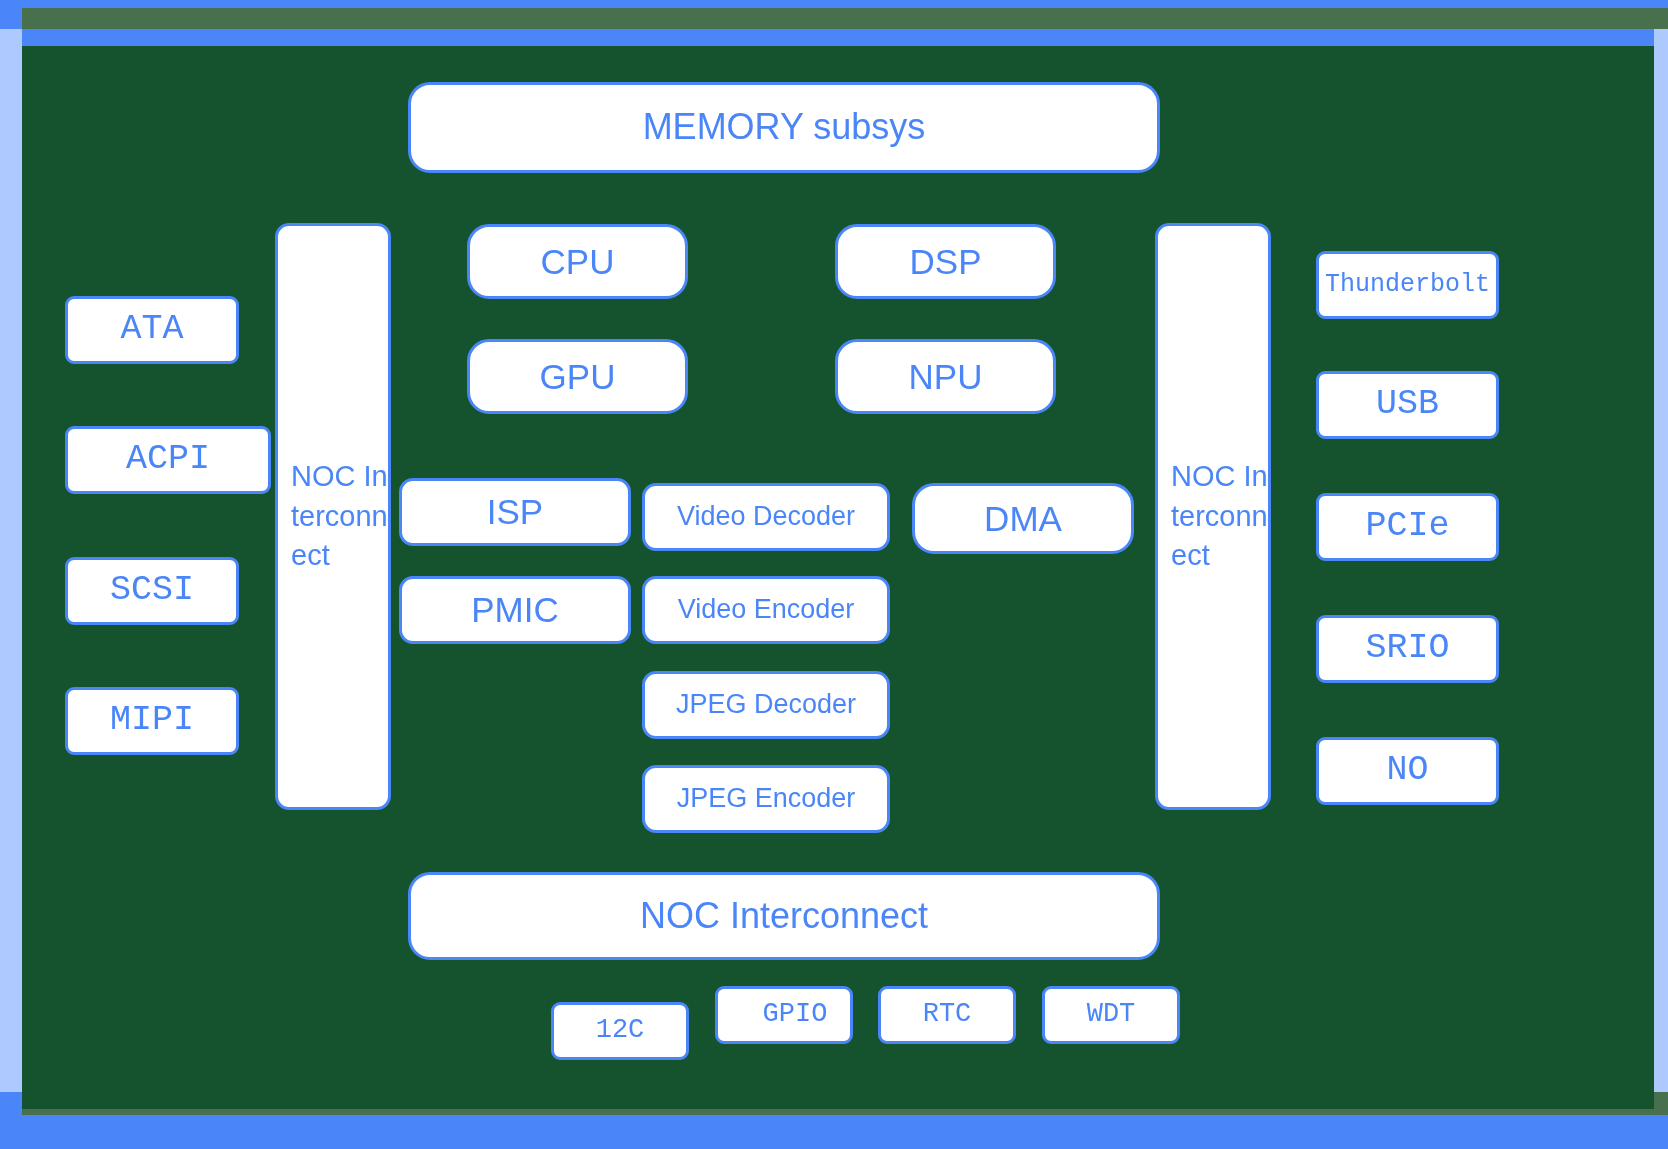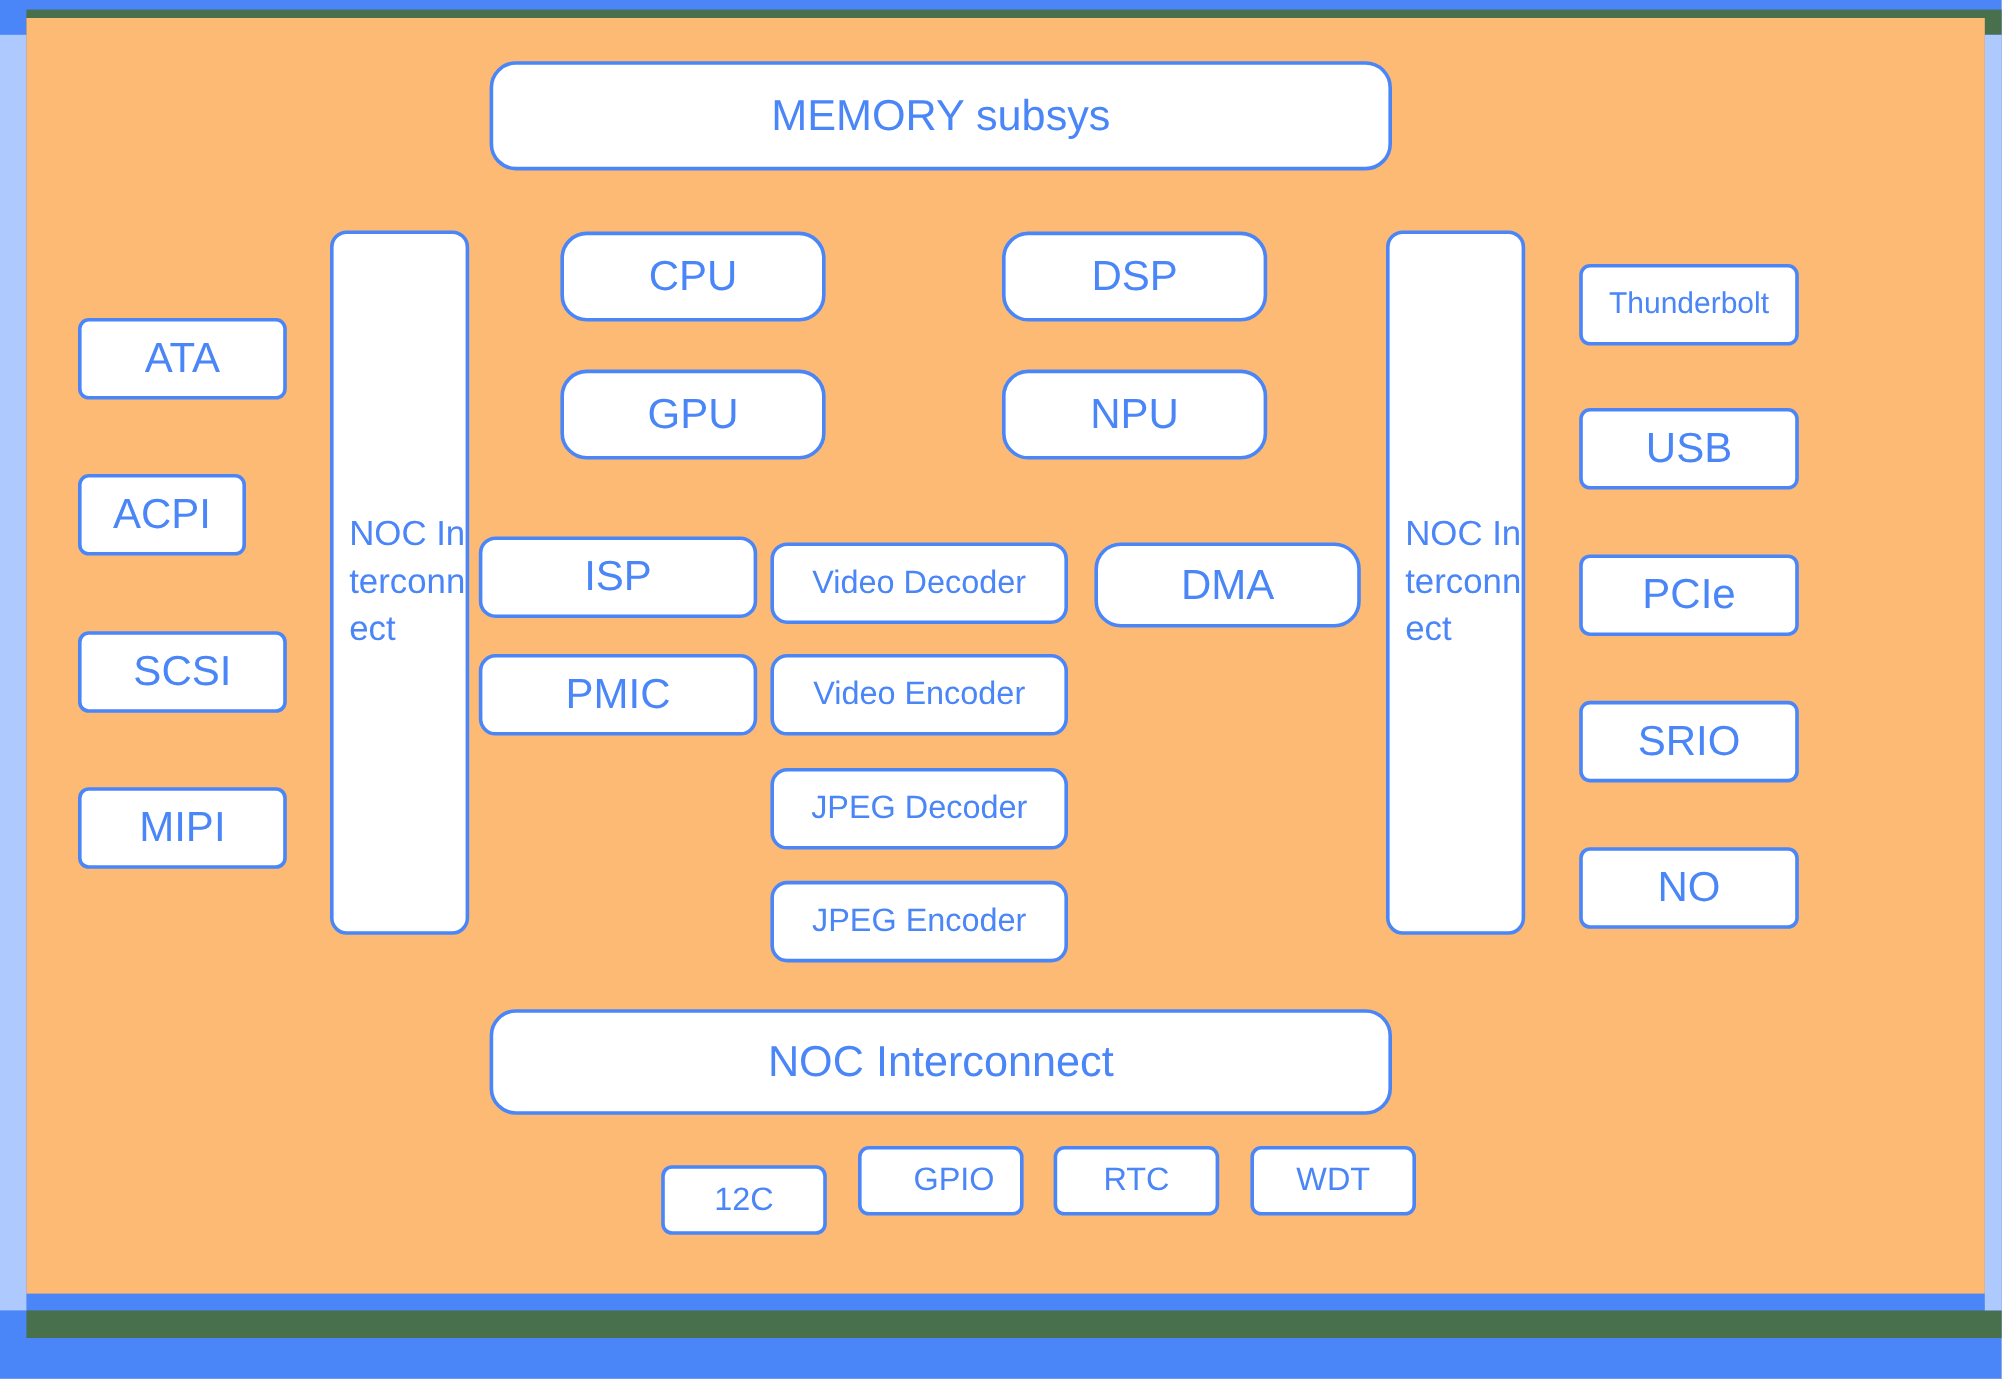--- a/index.html
+++ b/index.html
@@ -30,42 +30,42 @@
     background:#aec9fd;           
   }
   .edge-right{
     position:absolute;left:1654px;top:29px;width:14px;height:1063px;
     background:#aec9fd;
   }
 
   
   #canvas{
     position:absolute;
-    left:22px;top:15px;
+    left:22px;top:46px;
     width:1632px;height:1063px;
-    background:#fdba74;
+    background:#14532d;
   }
 
   
   .blk{
     position:absolute;
     box-sizing:border-box;
     border:3px solid #4a86f7;
     background:#ffffff;
     color:#4a86f7;
     display:flex;
     align-items:center;
     justify-content:center;
     text-align:center;
     line-height:1.18;
     white-space:nowrap;
   }
   .r-lg{border-radius:22px;}
   .r-md{border-radius:14px;}
-  .r-sm{border-radius:9px;}
+  .r-sm{border-radius:9px;font-family:Liberation Mono, monospace;}
 
   
   .f-xl{font-size:36px;}
   .f-lg{font-size:35px;}
   .f-md{font-size:27px;}
   .f-sm{font-size:25px;}
 
   
   .noc-tall{
     justify-content:flex-start;
@@ -94,21 +94,21 @@
 
   <div id="canvas">
 
     <div class="blk r-lg f-xl" style="left:386px;top:36px;width:752px;height:91px;">
       <span>MEMORY subsys</span>
     </div>
 
     <div class="blk r-sm f-lg" style="left:43px;top:250px;width:174px;height:68px;">
       <span>ATA</span>
     </div>
-    <div class="blk r-sm f-lg" style="left:43px;top:380px;width:140px;height:68px;">
+    <div class="blk r-sm f-lg" style="left:43px;top:380px;width:206px;height:68px;">
       <span>ACPI</span>
     </div>
     <div class="blk r-sm f-lg" style="left:43px;top:511px;width:174px;height:68px;">
       <span>SCSI</span>
     </div>
     <div class="blk r-sm f-lg" style="left:43px;top:641px;width:174px;height:68px;">
       <span>MIPI</span>
     </div>
 
     <div class="blk r-md noc-tall" style="left:253px;top:177px;width:116px;height:587px;">

